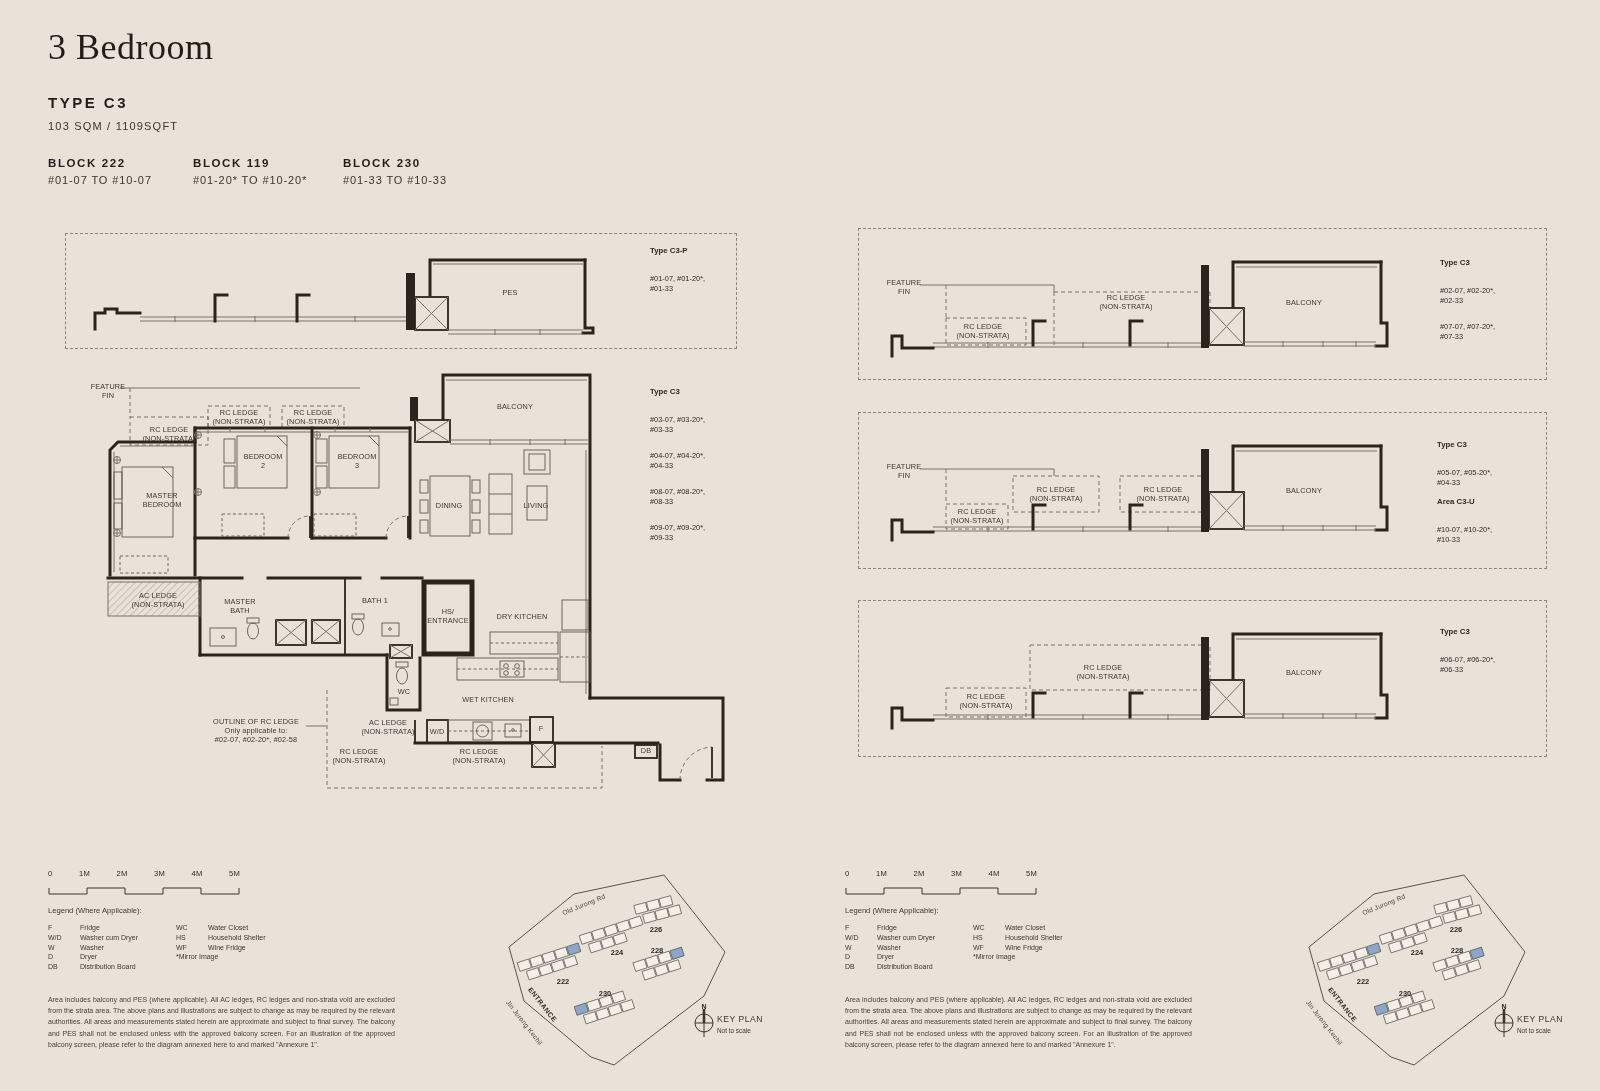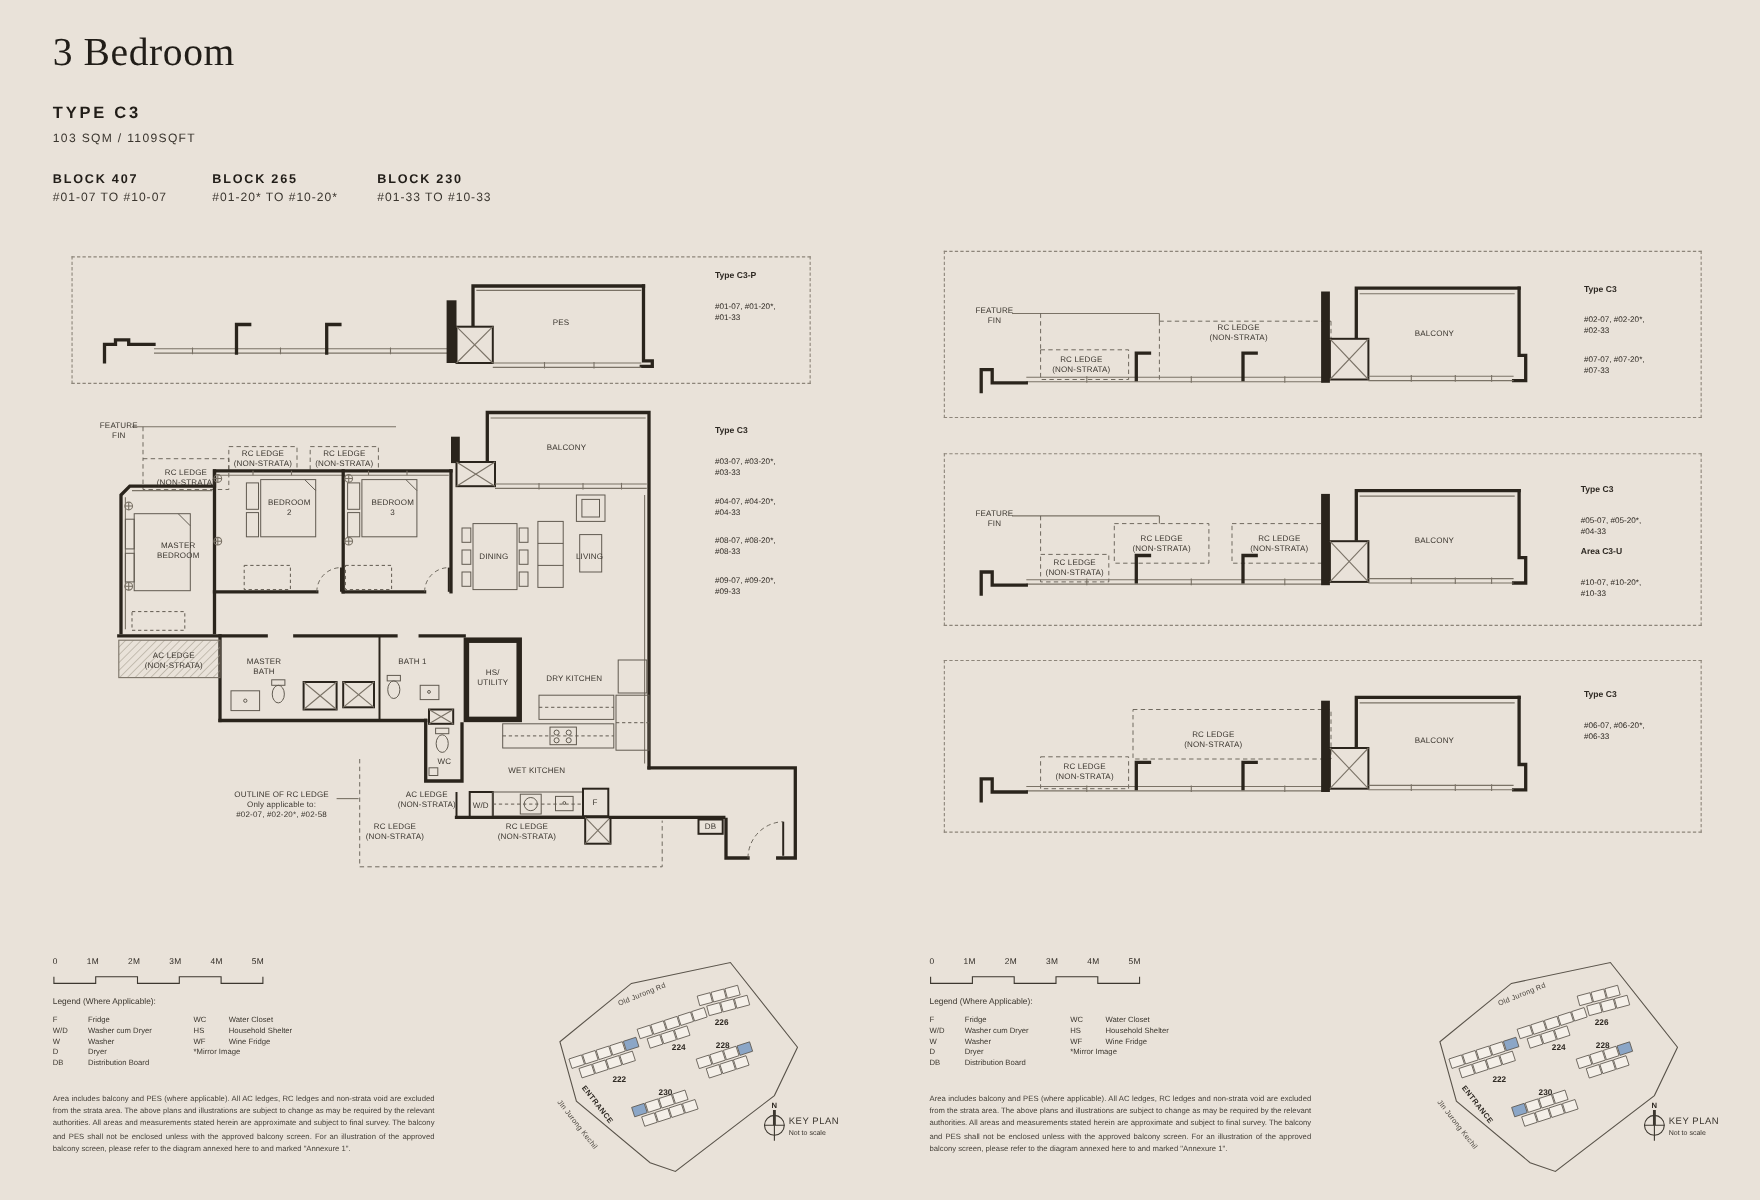--- a/index.html
+++ b/index.html
@@ -44,23 +44,23 @@
   .bld{fill:#f4efe8;stroke:#5a544b;stroke-width:.7}
   .bldh{fill:var(--highlight,#8ba6c7);stroke:#5a544b;stroke-width:.7}
 </style>
 </head>
 <body>
 
 <div class="page-title">3 Bedroom</div>
 <div class="type-title">TYPE C3</div>
 <div class="area-text">103 SQM / 1109SQFT</div>
 
-<div class="blk-name" style="left:48px">BLOCK 407</div>
+<div class="blk-name" style="left:48px">BLOCK 222</div>
 <div class="blk-range" style="left:48px">#01-07 TO #10-07</div>
-<div class="blk-name" style="left:193px">BLOCK 265</div>
+<div class="blk-name" style="left:193px">BLOCK 119</div>
 <div class="blk-range" style="left:193px">#01-20* TO #10-20*</div>
 <div class="blk-name" style="left:343px">BLOCK 230</div>
 <div class="blk-range" style="left:343px">#01-33 TO #10-33</div>
 
 <div class="dashbox" style="left:65px;top:233px;width:670px;height:114px"></div>
 <svg class="abs" style="left:65px;top:233px" width="671" height="115" viewBox="0 0 671 115">
   <path class="w3" d="M30,96 V80 H40 V76 H52 V80 H75"></path>
   <line class="thin" x1="75" y1="84" x2="343" y2="84"></line>
     <line class="thin" x1="75" y1="88" x2="343" y2="88"></line>
   <line class="thin" x1="110" y1="83" x2="110" y2="89"></line>
@@ -313,21 +313,21 @@
 <div class="lbl" style="left:357px;top:461px">BEDROOM
 3</div>
 <div class="lbl" style="left:449px;top:506px">DINING</div>
 <div class="lbl" style="left:536px;top:506px">LIVING</div>
 <div class="lbl" style="left:158px;top:600px">AC LEDGE
 (NON-STRATA)</div>
 <div class="lbl" style="left:240px;top:606px">MASTER
 BATH</div>
 <div class="lbl" style="left:375px;top:601px">BATH 1</div>
 <div class="lbl" style="left:448px;top:616px">HS/
-UTILITY</div>
+ENTRANCE</div>
 <div class="lbl" style="left:522px;top:617px">DRY KITCHEN</div>
 <div class="lbl" style="left:404px;top:692px">WC</div>
 <div class="lbl" style="left:488px;top:700px">WET KITCHEN</div>
 <div class="lbl" style="left:256px;top:731px">OUTLINE OF RC LEDGE
 Only applicable to:
 #02-07, #02-20*, #02-58</div>
 <div class="lbl" style="left:388px;top:727px">AC LEDGE
 (NON-STRATA)</div>
 <div class="lbl" style="left:437px;top:732px">W/D</div>
 <div class="lbl" style="left:541px;top:729px">F</div>

